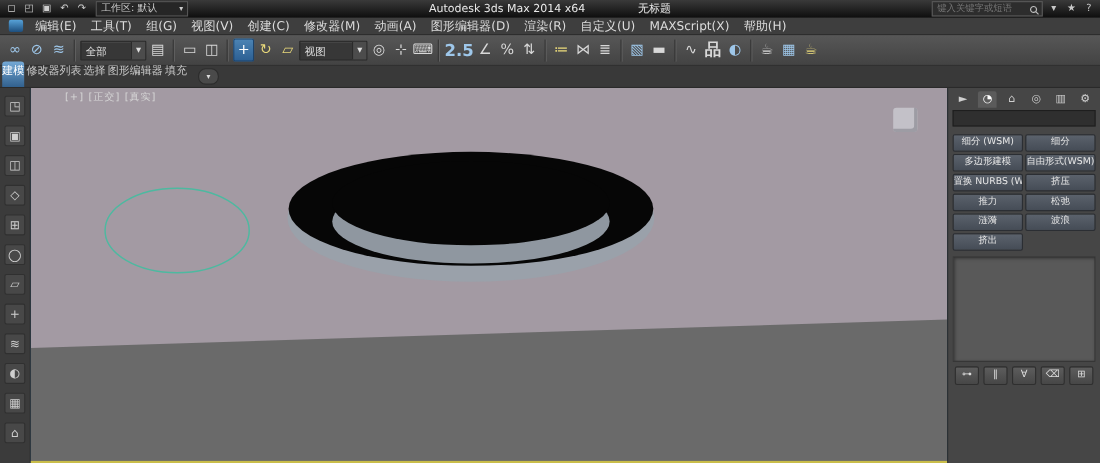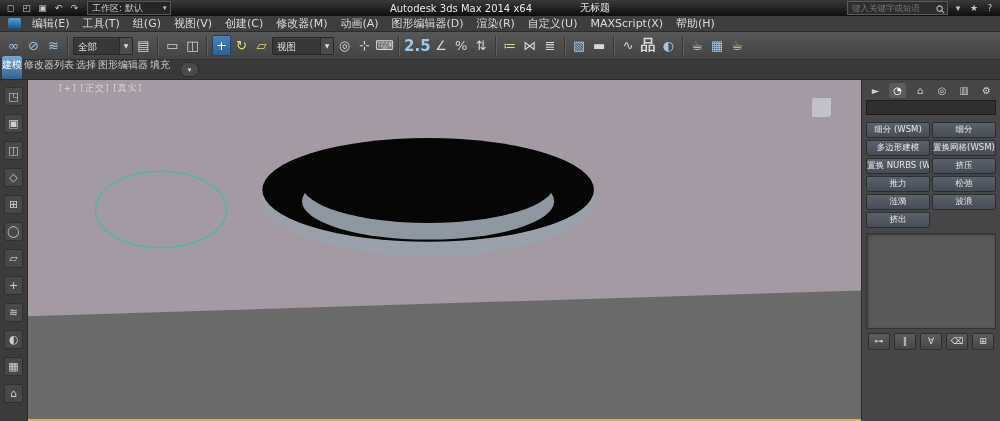--- a/index.html
+++ b/index.html
@@ -234,21 +234,21 @@
         <span class="cp-tab">⌂</span>
         <span class="cp-tab">◎</span>
         <span class="cp-tab">▥</span>
         <span class="cp-tab">⚙</span>
       </div>
       <input type="text" class="cp-name" style="">
       <div class="cp-grid">
         <div class="cp-btn">细分 (WSM)</div>
         <div class="cp-btn">细分</div>
         <div class="cp-btn">多边形建模</div>
-        <div class="cp-btn">置换网格(WSM)</div>
+        <div class="cp-btn">自由形式(WSM)</div>
         <div class="cp-btn">置换 NURBS (WSM</div>
         <div class="cp-btn">挤压</div>
         <div class="cp-btn">推力</div>
         <div class="cp-btn">松弛</div>
         <div class="cp-btn">涟漪</div>
         <div class="cp-btn">波浪</div>
         <div class="cp-btn">挤出</div>
         <div class="cp-cell-empty"></div>
       </div>
       <div class="cp-stack"></div>

